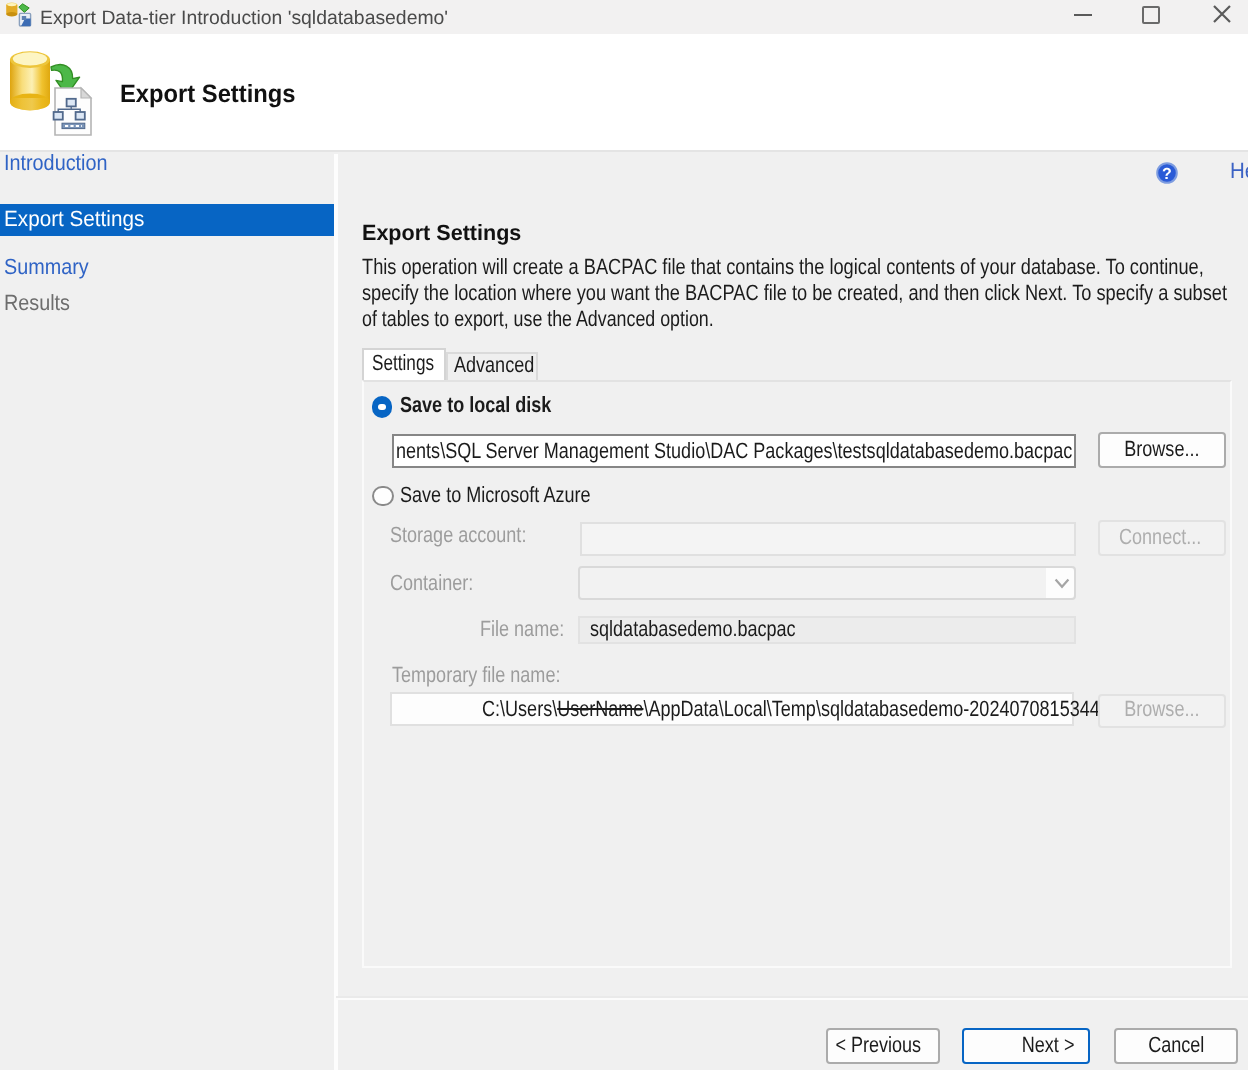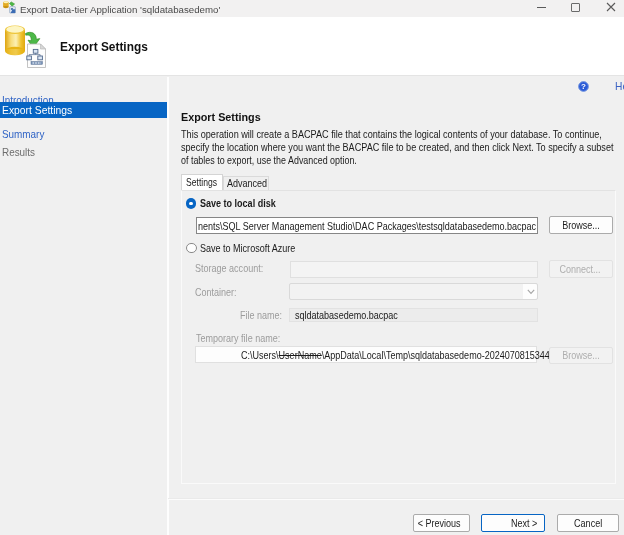--- a/index.html
+++ b/index.html
@@ -16,21 +16,21 @@
 <svg class="abs" style="left:3px;top:0.5px;" width="13" height="13" viewBox="0 0 13 13">
   <ellipse cx="2.9" cy="1.4" rx="2.8" ry="1.1" fill="#f2d063"></ellipse>
   <rect x="0.1" y="1.4" width="5.6" height="4.7" fill="#e3ab25"></rect>
   <ellipse cx="2.9" cy="6.1" rx="2.8" ry="1.1" fill="#c89010"></ellipse>
   <ellipse cx="2.9" cy="1.3" rx="2.3" ry="0.85" fill="#fdf3bb"></ellipse>
   <path d="M6.4 2.6 L8.3 0.9 L11.6 3 L9.2 5.2 Z" fill="#4cb848" stroke="#2f8f1e" stroke-width="0.5"></path>
   <rect x="6.7" y="5.7" width="5.6" height="6.3" rx="0.5" fill="#e8eef5" stroke="#8aa0bd" stroke-width="0.7"></rect>
   <path d="M9.5 8.2 L12.3 8.2 L12.3 12 L7.6 12 Z" fill="#3c6cb4"></path>
   <rect x="7.9" y="7" width="2.2" height="2" fill="#5b7fb0"></rect>
 </svg>
-<div class="abs" style="left:20px;top:3.5px;font-size:9.7px;color:#4a4a4a;">Export Data-tier Application 'sqldatabasedemo'</div>
+<div class="abs" style="left:20px;top:3.5px;font-size:9.7px;color:#4a4a4a;">Export Data-tier Introduction 'sqldatabasedemo'</div>
 
 <div class="abs" style="left:537px;top:6.5px;width:9px;height:1.2px;background:#5a5a5a;"></div>
 <div class="abs" style="left:570.5px;top:2.5px;width:9px;height:9px;border:1.2px solid #6a6a6a;border-radius:1px;"></div>
 <svg class="abs" style="left:606px;top:2px;" width="10" height="10" viewBox="0 0 10 10">
   <path d="M1 1 L9 9 M9 1 L1 9" stroke="#5a5a5a" stroke-width="1.1"></path>
 </svg>
 
 <div class="abs" style="left:0;top:17px;width:624px;height:59px;background:#ffffff;border-bottom:1px solid #e4e4e4;"></div>
 
 <svg class="abs" style="left:4px;top:24px;" width="44" height="46" viewBox="0 0 44 46">
@@ -56,21 +56,21 @@
     <rect x="22.8" y="32" width="4.6" height="3.8" fill="#dce7f5" stroke="#51698c" stroke-width="0.9"></rect>
     <rect x="33.8" y="32" width="4.6" height="3.8" fill="#dce7f5" stroke="#51698c" stroke-width="0.9"></rect>
     <path d="M31.6 29.2 L31.6 30.6 M25.1 32 L25.1 30.6 L36.1 30.6 L36.1 32" stroke="#51698c" stroke-width="0.7" fill="none"></path>
     <rect x="27" y="37.6" width="11.4" height="2.7" fill="#7a94b8" stroke="#51698c" stroke-width="0.5"></rect>
     <path d="M28.5 39 L37 39" stroke="#fff" stroke-width="1" stroke-dasharray="1.6 1.1"></path>
   </g>
 </svg>
 <div class="abs" style="left:60px;top:40px;font-size:12.5px;font-weight:bold;color:#111;"><span class="t" style="transform:scaleX(0.95);">Export Settings</span></div>
 
 <div class="abs" style="left:167px;top:77px;width:2px;height:458px;background:#fdfdfd;"></div>
-<div class="abs" style="left:2px;top:94px;font-size:11px;color:#2f63c5;line-height:12px;"><span class="t" style="transform:scaleX(0.9);">Introduction</span></div>
+<div class="abs" style="left:2px;top:76px;font-size:11px;color:#2f63c5;line-height:12px;"><span class="t" style="transform:scaleX(0.9);">Introduction</span></div>
 <div class="abs" style="left:0;top:101.5px;width:167px;height:16.5px;background:#0765c4;"></div>
 <div class="abs" style="left:2px;top:104px;font-size:11px;color:#fff;line-height:12px;"><span class="t" style="transform:scaleX(0.94);">Export Settings</span></div>
 <div class="abs" style="left:2px;top:128px;font-size:11px;color:#2f63c5;line-height:12px;"><span class="t" style="transform:scaleX(0.9);">Summary</span></div>
 <div class="abs" style="left:2px;top:146px;font-size:11px;color:#6d6d6d;line-height:12px;"><span class="t" style="transform:scaleX(0.9);">Results</span></div>
 
 <svg class="abs" style="left:577.5px;top:80.5px;" width="11" height="11" viewBox="0 0 11 11">
   <circle cx="5.5" cy="5.5" r="5" fill="#2a5bd7"></circle>
   <circle cx="5.5" cy="5.5" r="4.9" fill="none" stroke="#7d9ce0" stroke-width="1"></circle>
   <text x="5.5" y="8.3" font-size="8" font-weight="bold" fill="#fff" text-anchor="middle" font-family="Liberation Sans">?</text>
 </svg>

